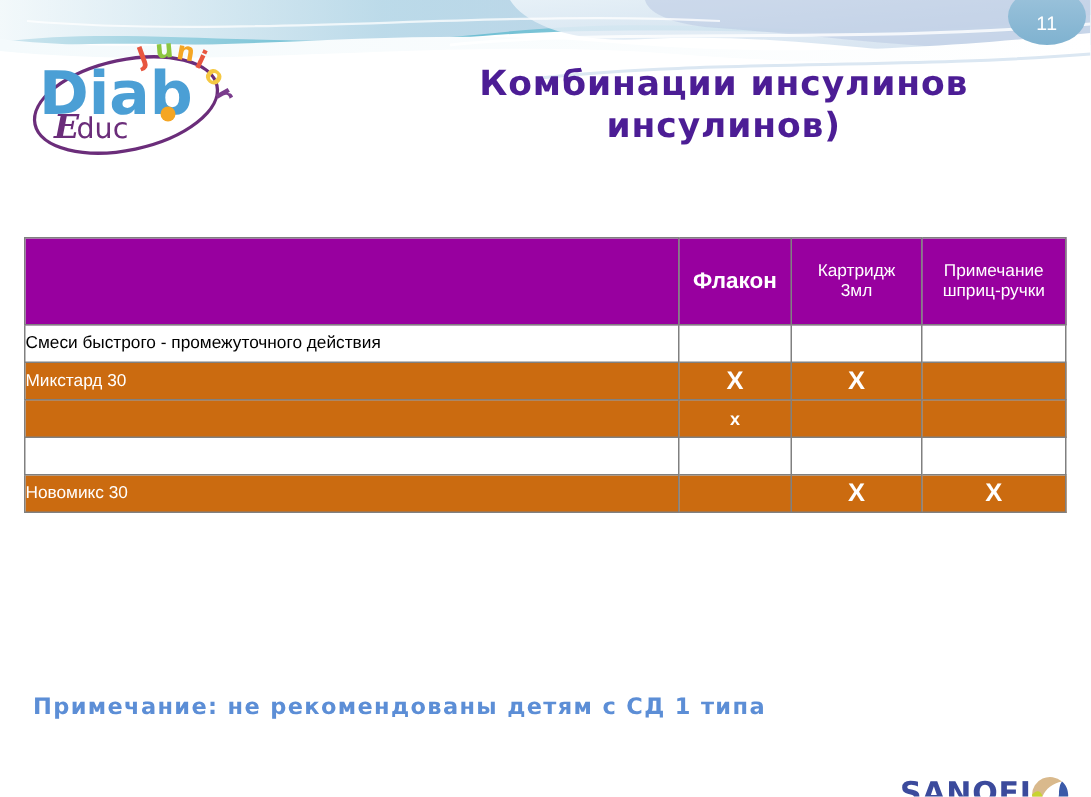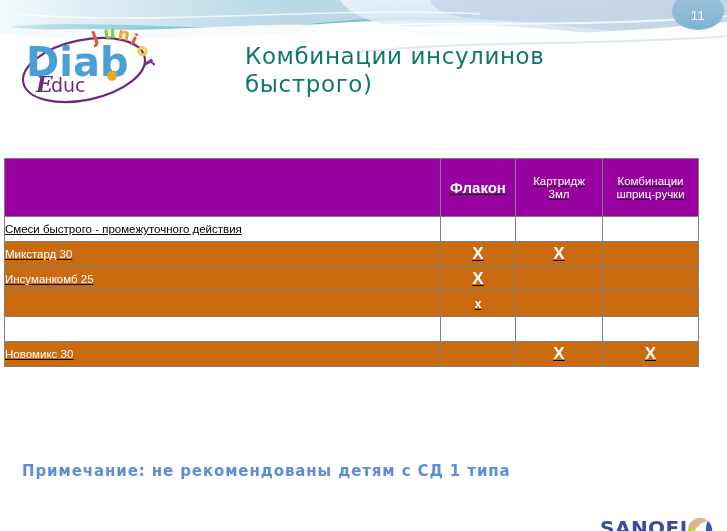--- a/index.html
+++ b/index.html
@@ -46,40 +46,39 @@
     width: 160px; height: 100px;
     z-index: 5;
   }
   #logo svg { display: block; }
 
   
   #title {
     position: absolute;
     left: 245px; top: 42px;
     width: 475px;
-    text-align: left;
-    color: #0f766e;
+    text-align: center;
+    color: #4c1d95;
     font-family: "DejaVu Sans", sans-serif;
-    font-weight: normal;
+    font-weight: bold;
     font-size: 23px;
     line-height: 28px;
     letter-spacing: 0.6px;
     z-index: 4;
   }
   #title .tline { display: block; white-space: nowrap; }
 
   
   #insulin-table {
     position: absolute;
-    left: 4px; top: 158px;
+    left: 16px; top: 158px;
     width: 694px;
     border-collapse: collapse;
     table-layout: fixed;
     font-family: "Liberation Sans", sans-serif;
-    text-decoration: underline;
   }
   #insulin-table td, #insulin-table th {
     border: 1px solid #808080;
     padding: 0;
     vertical-align: middle;
   }
   
   .hdr {
     background: #98009f;
     color: #ffffff;
@@ -202,61 +201,55 @@
       <text x="117" y="26" fill="#e8563f" transform="rotate(25 117 26)">i</text>
       <text x="123" y="33" fill="#f5c842" transform="rotate(40 123 33)">o</text>
       <text x="131" y="44" fill="#7a3c8c" transform="rotate(60 131 44)">r</text>
     </g>
     <circle cx="100" cy="58" r="5" fill="#f5a623"></circle>
   </svg>
 </div>
 
 <div id="title">
   <span class="tline">Комбинации инсулинов</span>
-  <span class="tline">быстрого)</span>
+  <span class="tline">инсулинов)</span>
 </div>
 
 <table id="insulin-table">
   <colgroup>
     <col style="width:436px">
     <col style="width:75px">
     <col style="width:87px">
     <col style="width:96px">
   </colgroup>
   <thead>
     <tr>
       <th class="hdr blank"></th>
       <th class="hdr hdr-main">Флакон</th>
       <th class="hdr hdr-sub">
         <div>Картридж</div>
         <div>3мл</div>
       </th>
       <th class="hdr hdr-sub">
-        <div>Комбинации</div>
+        <div>Примечание</div>
         <div>шприц-ручки</div>
       </th>
     </tr>
   </thead>
   <tbody>
     <tr class="white">
       <td class="label r-tall">Смеси быстрого - промежуточного действия</td>
       <td class="mark r-tall"></td>
       <td class="mark r-tall"></td>
       <td class="mark r-tall"></td>
     </tr>
     <tr class="orange">
       <td class="label r-mid">Микстард 30</td>
       <td class="mark r-mid">X</td>
       <td class="mark r-mid">X</td>
-      <td class="mark r-mid"></td>
-    </tr>
-    <tr class="orange">
-      <td class="label r-mid">Инсуманкомб 25</td>
-      <td class="mark r-mid">X</td>
-      <td class="mark r-mid"></td>
       <td class="mark r-mid"></td>
     </tr>
     <tr class="orange">
       <td class="label r-mid"></td>
       <td class="mark small r-mid">x</td>
       <td class="mark r-mid"></td>
       <td class="mark r-mid"></td>
     </tr>
     <tr class="white">
       <td class="label r-mid"></td>

